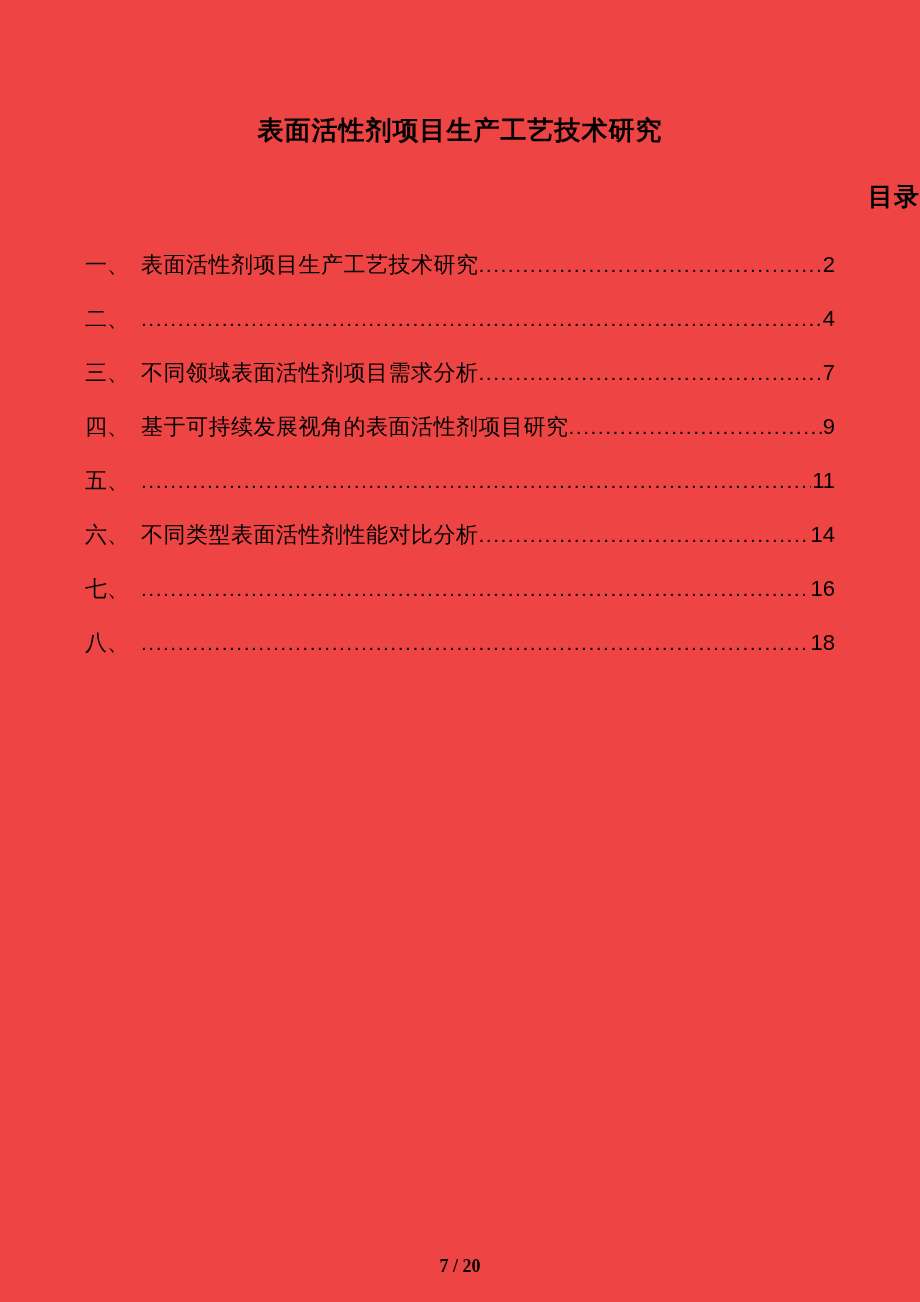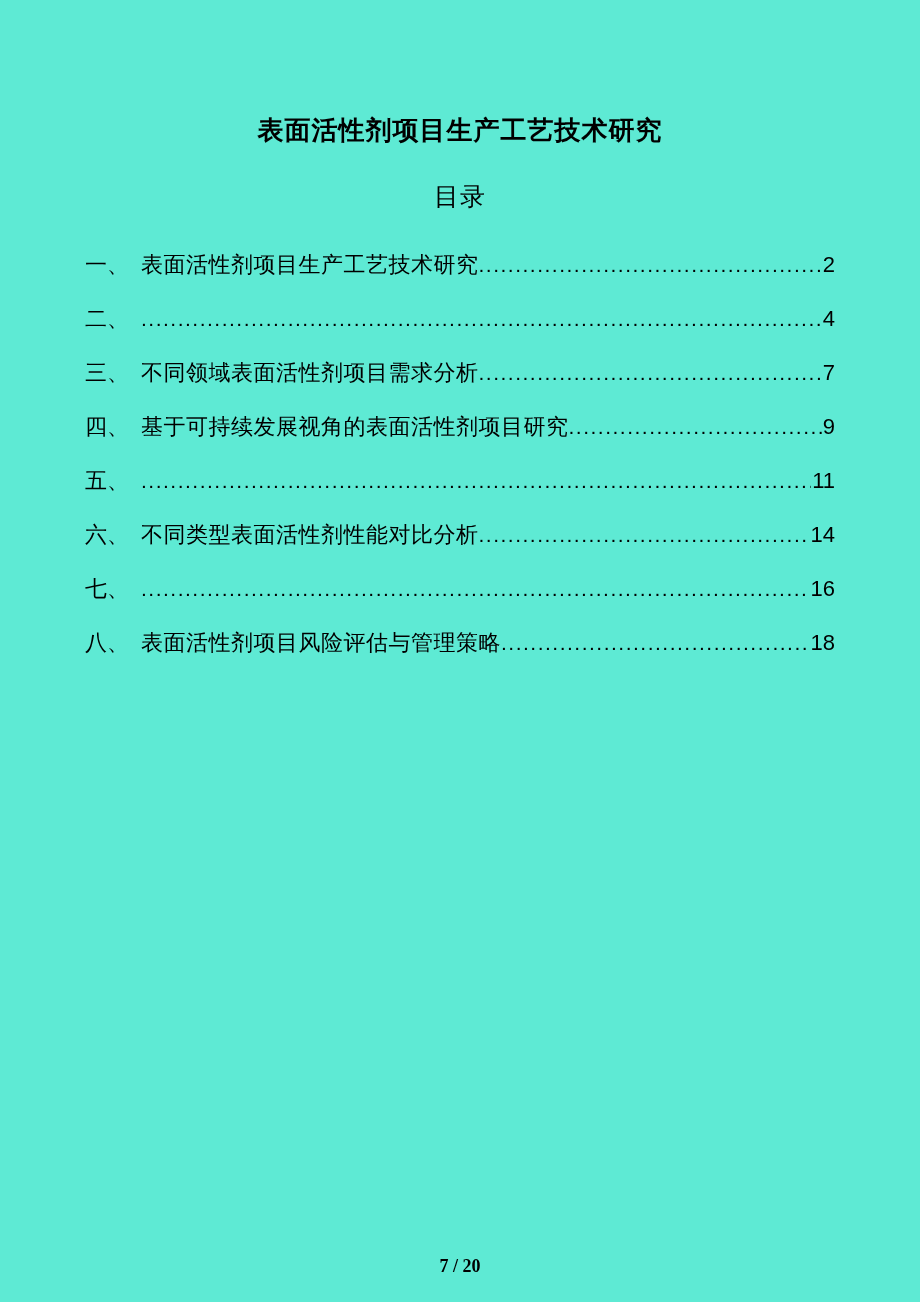--- a/index.html
+++ b/index.html
@@ -2,40 +2,40 @@
 <html><head>
 <meta charset="utf-8">
 <style>
   * { box-sizing: border-box; }
   html, body { margin: 0; padding: 0; background: #ffffff; }
   .page {
     position: relative;
     width: 920px;
     height: 1302px;
     margin: 0 auto;
-    background: #5eead4;
+    background: #ef4444;
     color: #000000;
     font-family: "Liberation Sans", sans-serif;
     overflow: hidden;
   }
   .doc-title {
     margin: 0;
     padding-top: 112px;
     text-align: center;
     font-size: 26px;
     line-height: 36px;
     font-weight: bold;
     letter-spacing: 1px;
   }
   .toc-heading {
     margin: 32px 0 0 0;
-    text-align: center;
+    text-align: right;
     font-size: 25px;
     line-height: 33px;
-    font-weight: normal;
+    font-weight: bold;
     letter-spacing: 1px;
   }
   .toc {
     margin: 37px 85px 0 85px;
   }
   .toc-row {
     display: flex;
     align-items: baseline;
     height: 29px;
     margin-bottom: 25px;
@@ -130,21 +130,20 @@
     </div>
 
     <div class="toc-row">
       <span class="toc-num">七、</span>
       <span class="toc-dots"></span>
       <span class="toc-page">16</span>
     </div>
 
     <div class="toc-row">
       <span class="toc-num">八、</span>
-      <span class="toc-label">表面活性剂项目风险评估与管理策略</span>
       <span class="toc-dots"></span>
       <span class="toc-page">18</span>
     </div>
 
   </nav>
 
   <div class="footer">
     <span>7 / 20</span>
   </div>
 

